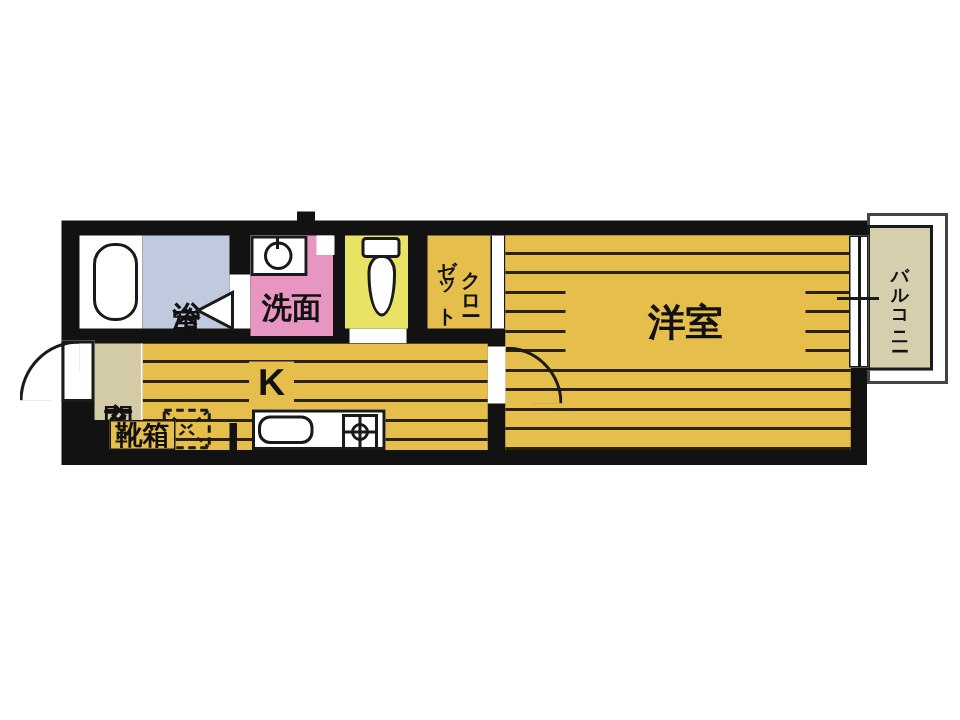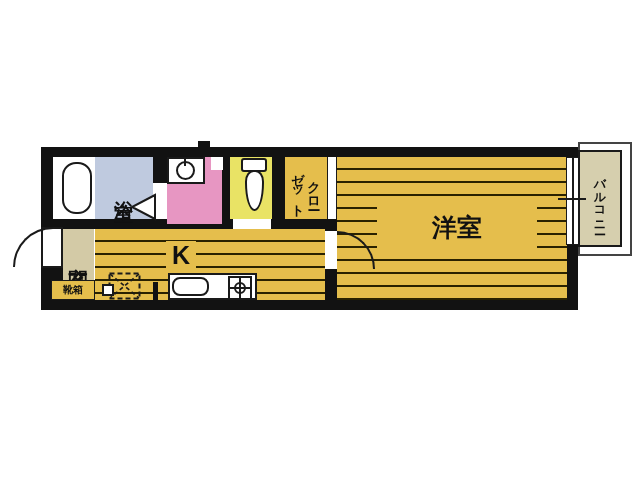--- a/index.html
+++ b/index.html
@@ -41,20 +41,23 @@
   <div class="abs" style="left:62px;top:162px;width:30px;height:52px;background:var(--white);border:2px solid var(--outline);border-radius:14px;"></div>
   <div class="abs vtext" style="left:95px;top:157px;width:58px;height:62px;background:var(--bath);font-size:19px;">
     <span>浴室</span>
   </div>
   <div class="abs" style="left:153px;top:183px;width:14px;height:36px;background:var(--white);"></div>
   <svg class="abs" style="left:129px;top:192px;" width="28" height="30">
     <polygon points="26,3 26,27 3,15" fill="#ffffff" stroke="#1a1a1a" stroke-width="2"></polygon>
   </svg>
 
   <div class="abs" style="left:167px;top:157px;width:55px;height:67px;background:var(--wash);"></div>
+  <div class="abs ctext" style="left:167px;top:192px;width:55px;height:28px;font-size:20px;">
+    <span>洗面</span>
+  </div>
   <div class="abs" style="left:167px;top:157px;width:38px;height:27px;background:var(--white);border:2px solid var(--outline);"></div>
   <div class="abs" style="left:176px;top:161px;width:19px;height:19px;border:2px solid var(--outline);border-radius:50%;"></div>
   <div class="abs" style="left:184px;top:158px;width:2px;height:8px;background:var(--outline);"></div>
   <div class="abs" style="left:211px;top:157px;width:12px;height:13px;background:var(--white);"></div>
 
   <div class="abs" style="left:230px;top:157px;width:42px;height:62px;background:var(--toiletbg);"></div>
   <div class="abs" style="left:241px;top:158px;width:26px;height:14px;background:var(--white);border:2px solid var(--outline);border-radius:3px;"></div>
   <div class="abs" style="left:245px;top:170px;width:19px;height:41px;background:var(--white);border:2px solid var(--outline);border-radius:45% 45% 50% 50% / 28% 28% 68% 68%;"></div>
   <div class="abs" style="left:233px;top:219px;width:38px;height:10px;background:var(--white);"></div>
   <div class="abs arc bl" style="left:235px;top:229px;width:38px;height:38px;"></div>
@@ -67,21 +70,21 @@
   <svg class="abs" style="left:338px;top:158px;" width="26" height="26">
     <polygon points="3,3 3,23 23,13" fill="#e5be4c" stroke="#1a1a1a" stroke-width="2"></polygon>
   </svg>
   <svg class="abs" style="left:338px;top:198px;" width="26" height="26">
     <polygon points="3,3 3,23 23,13" fill="#e5be4c" stroke="#1a1a1a" stroke-width="2"></polygon>
   </svg>
 
   <div class="abs wood" style="left:337px;top:157px;width:230px;height:143px;"></div>
   <div class="abs" style="left:325px;top:231px;width:12px;height:38px;background:var(--white);"></div>
   <div class="abs arc tr" style="left:337px;top:231px;width:38px;height:38px;"></div>
-  <div class="abs ctext plainfloor" style="left:377px;top:201px;width:160px;height:52px;flex-direction:column;">
+  <div class="abs ctext plainfloor" style="left:377px;top:189px;width:160px;height:52px;flex-direction:column;">
     <span style="font-size:25px;">洋室</span>
   </div>
 
   <div class="abs wood" style="left:95px;top:229px;width:230px;height:71px;"></div>
   <div class="abs ctext plainfloor" style="left:166px;top:241px;width:30px;height:28px;font-size:25px;">
     <span>K</span>
   </div>
   <svg class="abs" style="left:108px;top:272px;" width="33" height="28">
     <rect x="1.5" y="1.5" width="30" height="25" fill="none" stroke="#1a1a1a" stroke-width="2" stroke-dasharray="5,3"></rect>
     <line x1="2" y1="2" x2="31" y2="26" stroke="#1a1a1a" stroke-width="1.6" stroke-dasharray="4,3"></line>
@@ -93,21 +96,21 @@
   <div class="abs" style="left:228px;top:276px;width:24px;height:24px;background:var(--white);border:2px solid var(--outline);">
     <div class="abs" style="left:9px;top:0;width:2px;height:20px;background:var(--outline);"></div>
     <div class="abs" style="left:0;top:9px;width:20px;height:2px;background:var(--outline);"></div>
     <div class="abs" style="left:4px;top:4px;width:12px;height:12px;border:2px solid var(--outline);border-radius:50%;background:transparent;"></div>
   </div>
   <div class="abs wallfill" style="left:153px;top:282px;width:5px;height:18px;"></div>
 
   <div class="abs vtext" style="left:63px;top:229px;width:32px;height:51px;background:var(--beige);font-size:19px;border-right:1px solid #fff;">
     <span>玄関</span>
   </div>
-  <div class="abs ctext" style="left:51px;top:280px;width:44px;height:20px;background:var(--floor);border:1px solid var(--outline);font-size:10px;">
+  <div class="abs ctext" style="left:73px;top:280px;width:44px;height:20px;background:var(--floor);border:1px solid var(--outline);font-size:18px;">
     <span>靴箱</span>
   </div>
   <div class="abs" style="left:41px;top:227px;width:22px;height:41px;background:var(--white);border:2px solid var(--outline);"></div>
   <div class="abs arc tl" style="left:13px;top:227px;width:40px;height:40px;"></div>
 
   <div class="abs" style="left:578px;top:142px;width:54px;height:114px;background:var(--white);border:2px solid #444;"></div>
   <div class="abs vtext" style="left:578px;top:150px;width:44px;height:97px;background:var(--balconybeige);border:2px solid var(--outline);font-size:12px;letter-spacing:1px;">
     <span>バルコニー</span>
   </div>
   <div class="abs" style="left:566px;top:157px;width:13px;height:88px;background:var(--white);border:1px solid var(--outline);">

